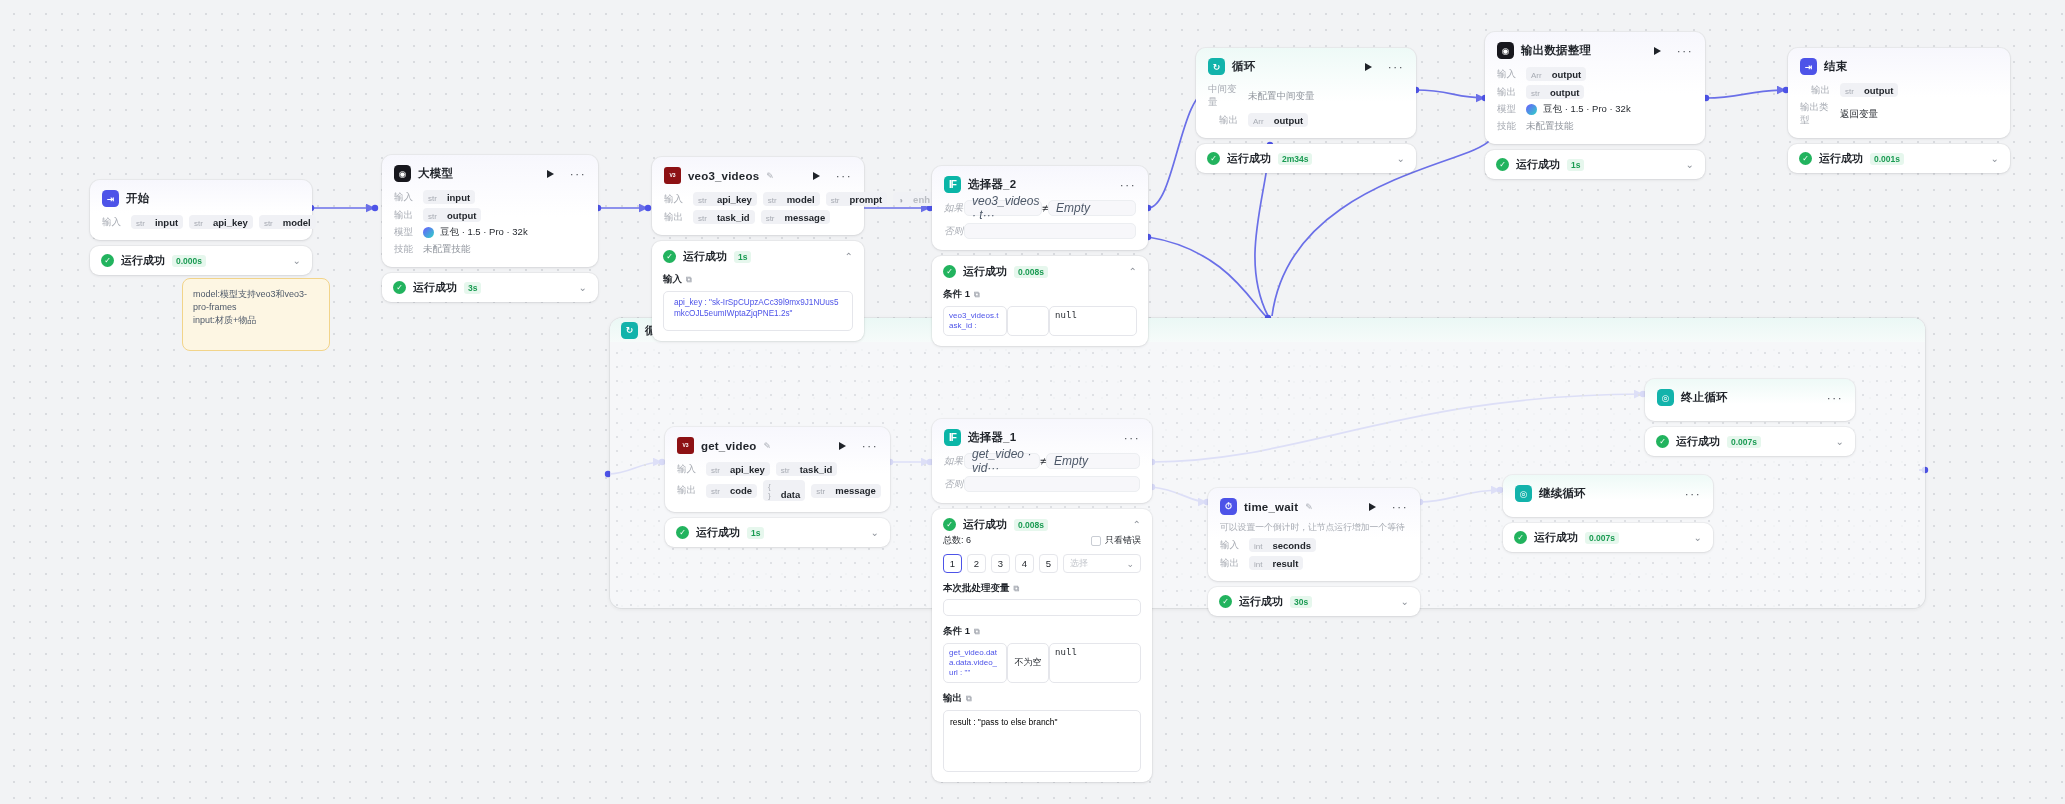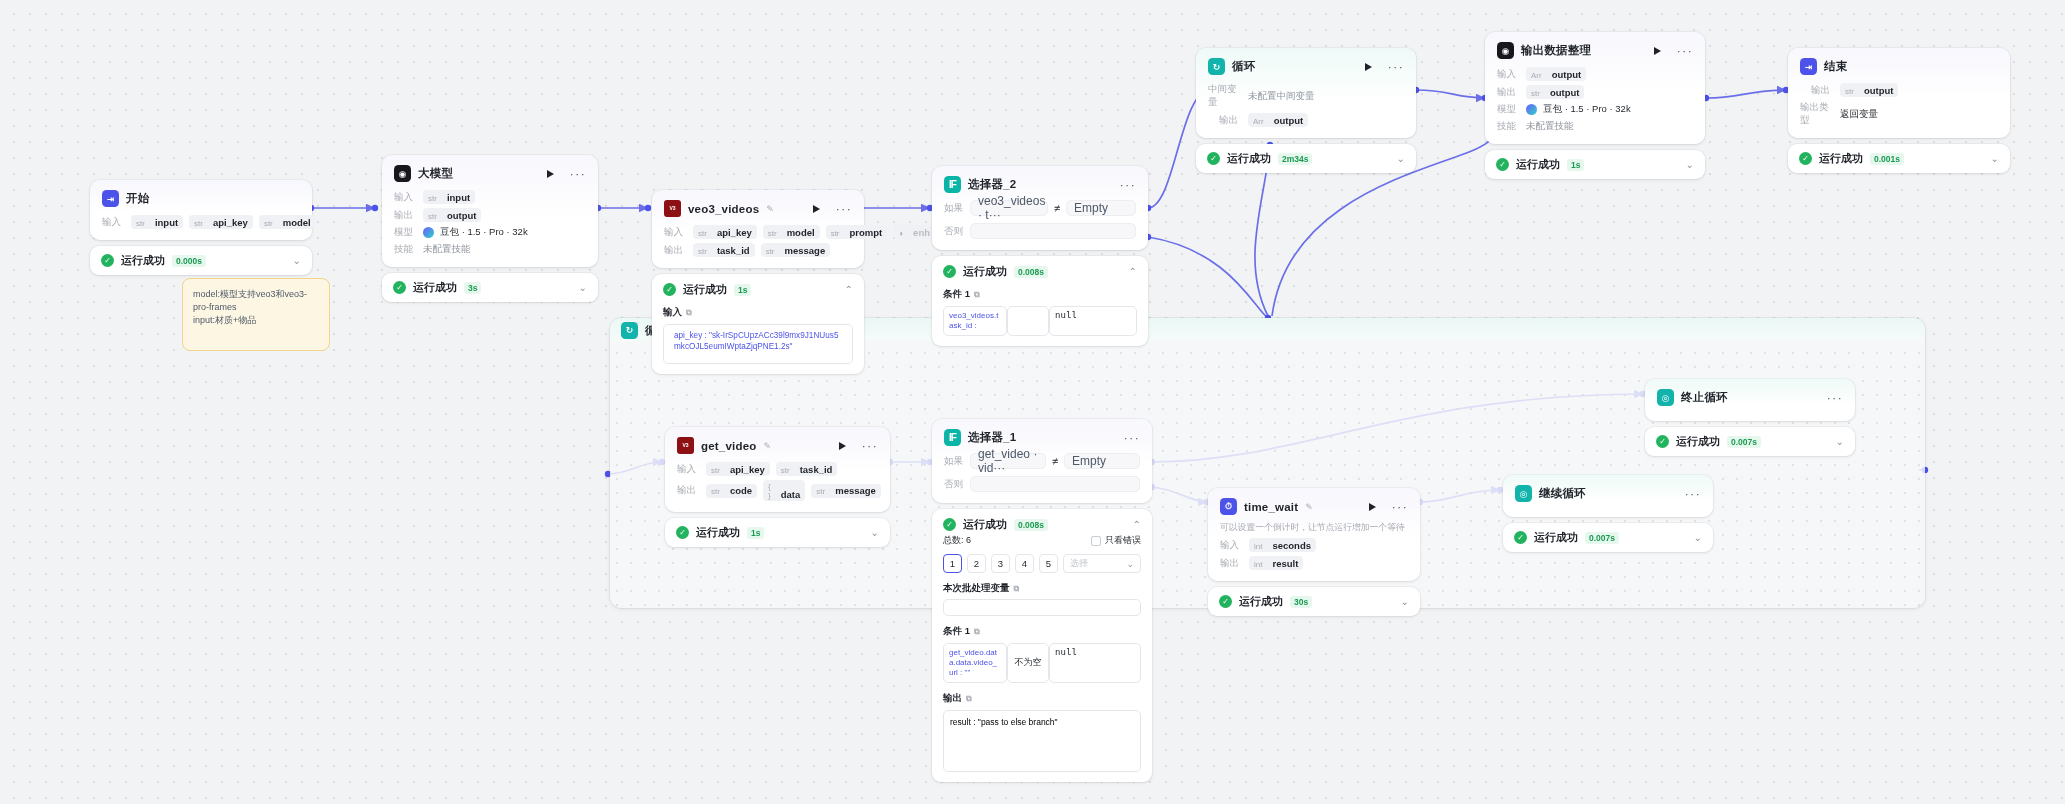--- a/index.html
+++ b/index.html
@@ -83,21 +83,21 @@
   }
   .panel .pb { display:flex; align-items:center; gap:7px; }
   .sec { font-size:9.5px; color:#1f2329; font-weight:700; margin-top:9px; display:flex; gap:4px; align-items:center;}
   .copy { color:#a7abb3; font-size:8px; }
   .codebox {
     margin-top:5px; border:1px solid #e5e6eb; border-radius:5px; padding:5px 10px;
     font-size:8.2px; color:#4d53e8; line-height:1.35; word-break:break-all; overflow:hidden;
   }
 
   
-  .selrow { display:flex; align-items:center; gap:6px; margin-top:7px; }
+  .selrow { display:flex; align-items:center; margin-top:7px;font-style:italic; }
   .selrow .rlabel { width:20px; }
   .inpt { background:#f7f7fa; border:1px solid #eceef1; border-radius:5px; height:16px;
           display:flex; align-items:center; padding:0 7px; font-size:12px; color:#4e5969; }
   .inpt.grow { flex:1 1 auto; }
   .neq { font-size:11px; color:#1f2329; }
 
   
   .cond3 { display:flex; margin-top:5px; align-items:stretch; }
   .cbox { border:1px solid #e5e6eb; border-radius:5px; padding:4px 5px; font-size:8px; line-height:1.25;
           word-break:break-all; }
@@ -295,21 +295,21 @@
       </div>
     </div>
     <div class="status">
       <span class="ok">✓</span>
       <span class="sttxt">运行成功</span>
       <span class="badge">3s</span>
       <span class="chev">⌄</span>
     </div>
   </div>
 
-  <div class="node" style="left:652px; top:190px; width:212px;">
+  <div class="node" style="left:652px; top:157px; width:212px;">
     <div class="card">
       <div class="hdr">
         <span class="ic red">V3</span>
         <span class="title">veo3_videos</span>
         <span class="mini-edit">✎</span>
         <span class="hdr-spacer"></span>
         <span class="play"></span>
         <span class="dots">···</span>
       </div>
       <div class="rowset">

